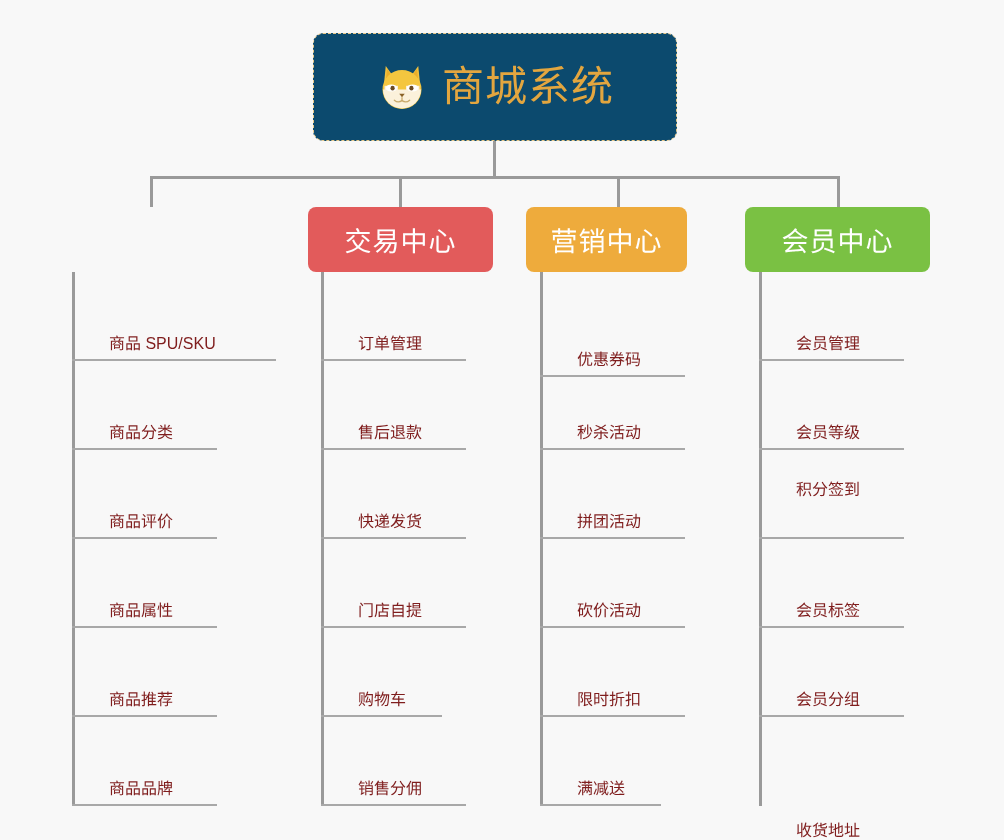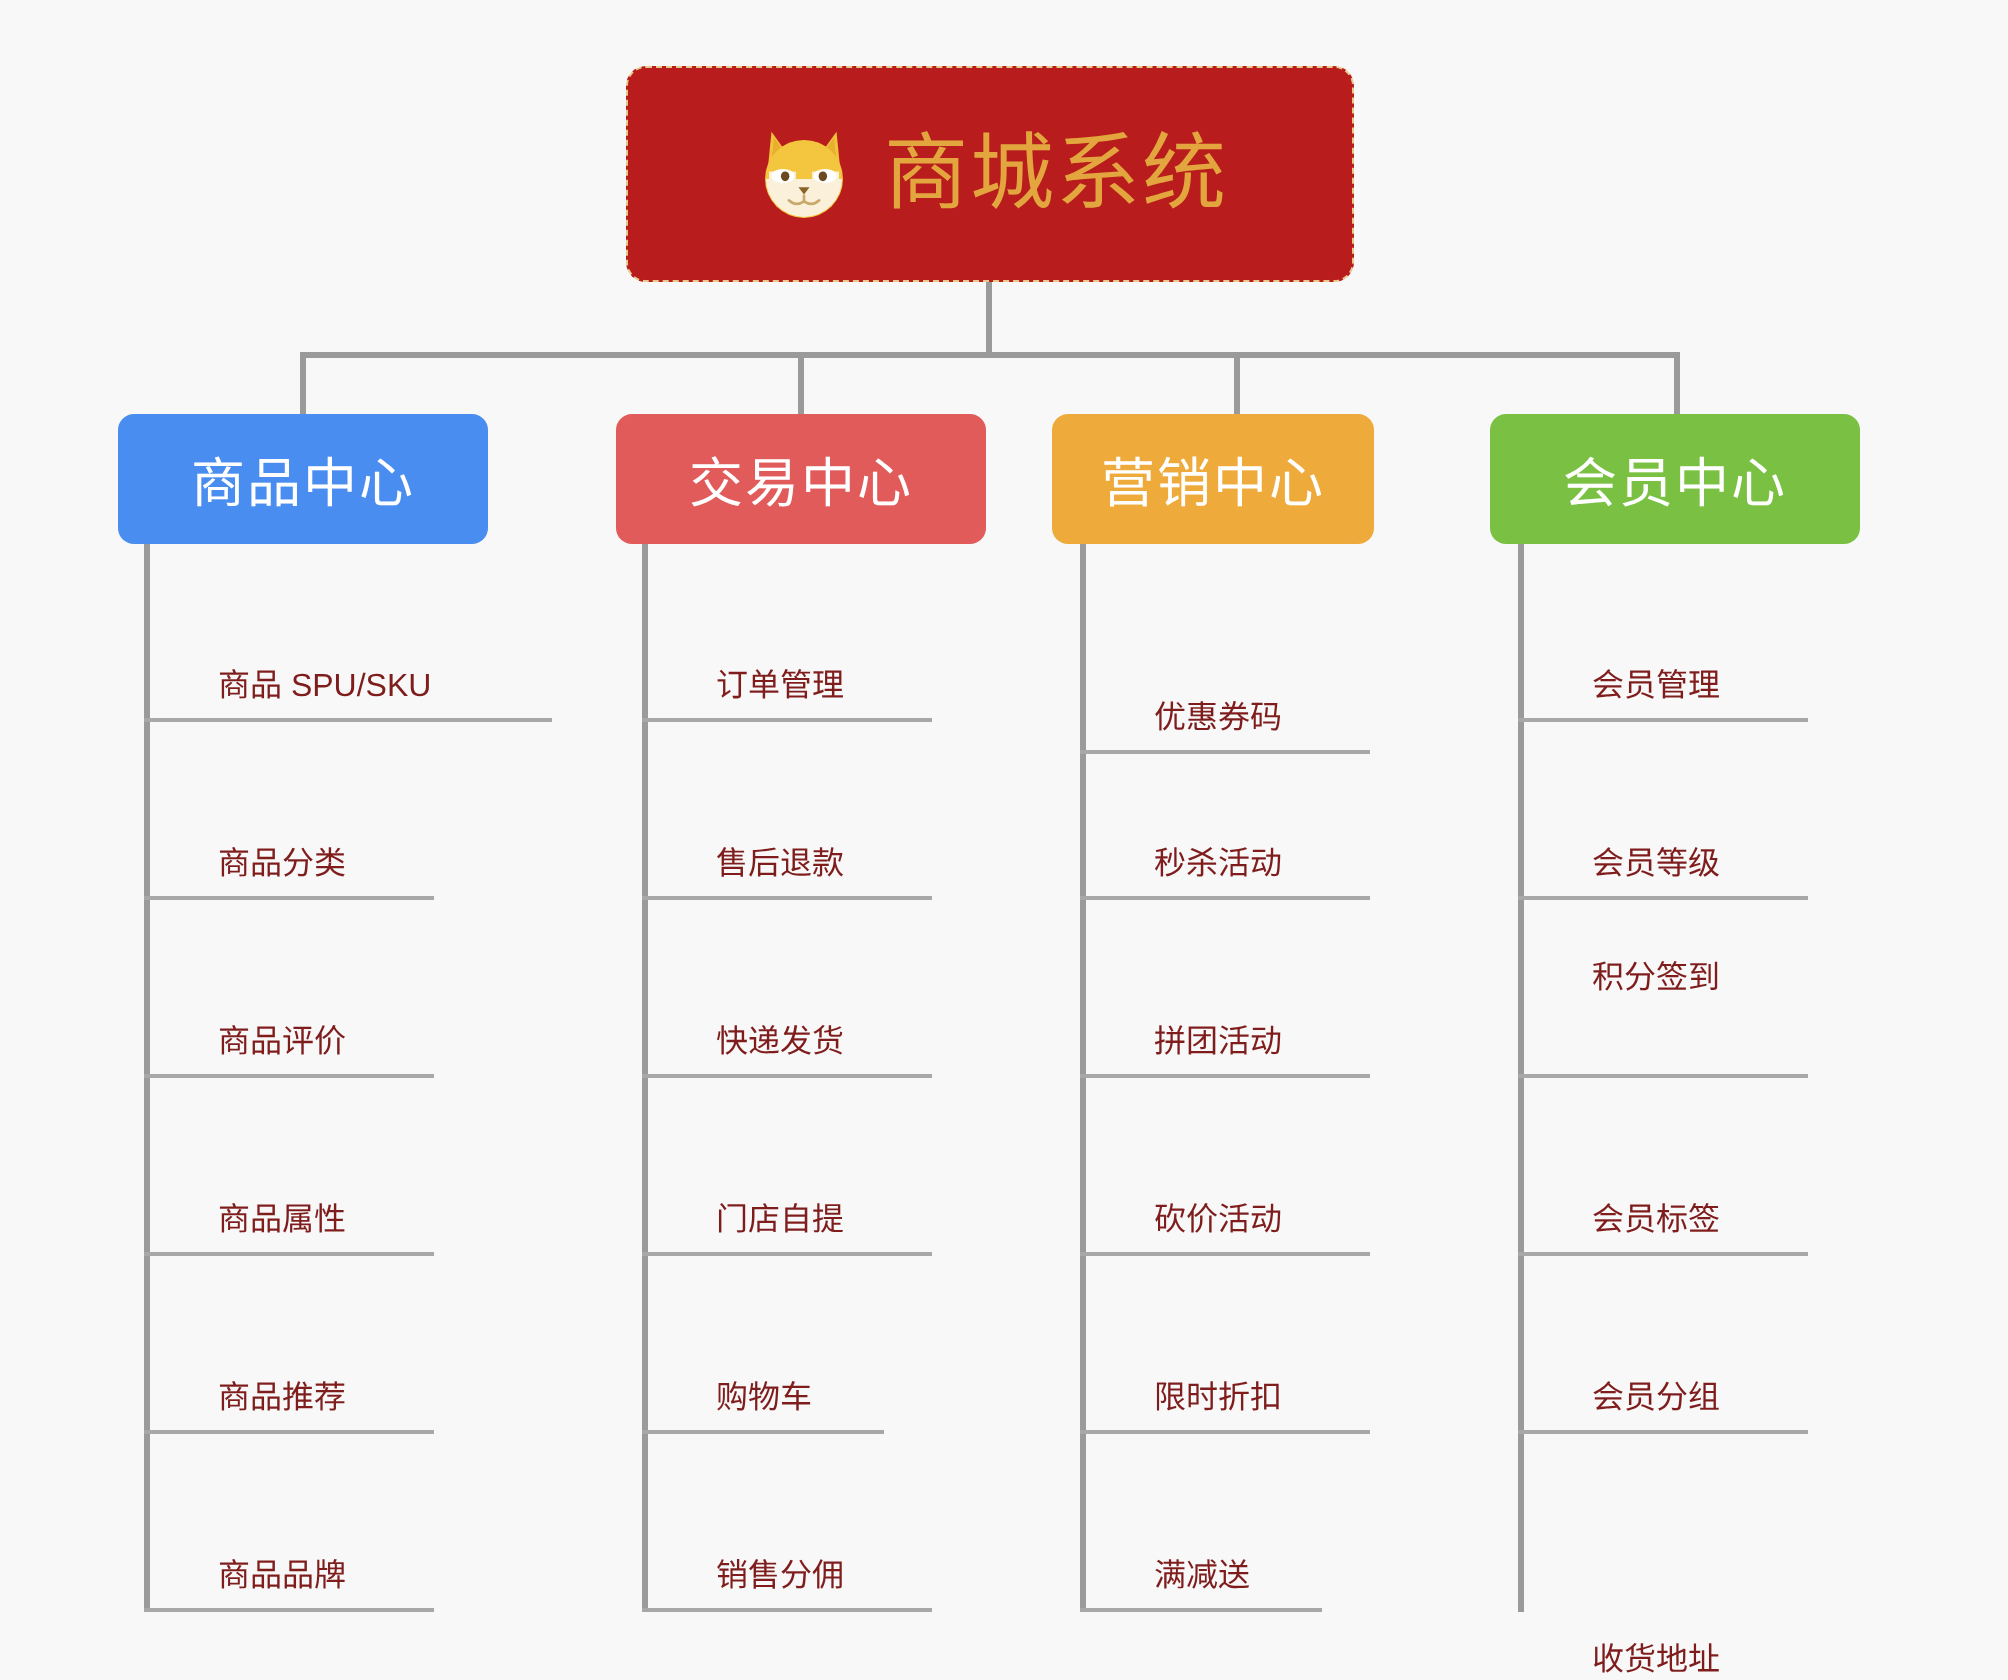--- a/index.html
+++ b/index.html
@@ -112,21 +112,21 @@
     line-height: 1.15;
     color: #7f1d1d;
     white-space: nowrap;
   }
 </style>
 </head>
 <body style="background: rgb(248, 248, 248);">
 
 <div id="canvas">
 
-  <div class="root-node" style="border-color: rgb(232, 201, 138); background-color: #b91c1c;">
+  <div class="root-node" style="border-color: rgb(232, 201, 138); background-color: #0c4a6e;">
     <svg class="root-emoji" viewBox="0 0 64 64" aria-hidden="true">
       <path d="M12 6 L10 26 L22 20 Z" fill="#f2c23e"></path>
       <path d="M52 6 L54 26 L42 20 Z" fill="#f2c23e"></path>
       <path d="M13.5 9.5 L12.2 23 L20 18.8 Z" fill="#e8ae2c"></path>
       <path d="M50.5 9.5 L51.8 23 L44 18.8 Z" fill="#e8ae2c"></path>
       <circle cx="32" cy="35" r="24" fill="#f4c63f"></circle>
       <path d="M8.6 35 a23.4 23.4 0 0 0 46.8 0 Z" fill="#fbf1db"></path>
       <path d="M10.5 30.5 h16.5 v8.5 h-16.5 z" fill="#fbf1db"></path>
       <path d="M37 30.5 h16.5 v8.5 h-16.5 z" fill="#fbf1db"></path>
       <ellipse cx="19" cy="33.2" rx="7.2" ry="4.3" fill="#ffffff"></ellipse>
@@ -142,23 +142,20 @@
   </div>
 
   <div class="conn conn-v" style="left:493px; top:141px; height:37px;"></div>
   <div class="conn conn-h" style="left:150px; top:176px; width:690px;"></div>
 
   <div class="conn conn-v" style="left:150px; top:176px; height:31px;"></div>
   <div class="conn conn-v" style="left:399px; top:176px; height:31px;"></div>
   <div class="conn conn-v" style="left:617px; top:176px; height:31px;"></div>
   <div class="conn conn-v" style="left:837px; top:176px; height:31px;"></div>
 
-  <div class="cat-box" style="left: 59px; width: 185px; background-color: rgb(74, 141, 240);">
-    <span>商品中心</span>
-  </div>
   <div class="cat-box" style="left: 308px; width: 185px; background-color: rgb(226, 91, 91);">
     <span>交易中心</span>
   </div>
   <div class="cat-box" style="left: 526px; width: 161px; background-color: rgb(238, 171, 60);">
     <span>营销中心</span>
   </div>
   <div class="cat-box" style="left: 745px; width: 185px; background-color: rgb(122, 193, 67);">
     <span>会员中心</span>
   </div>
 

